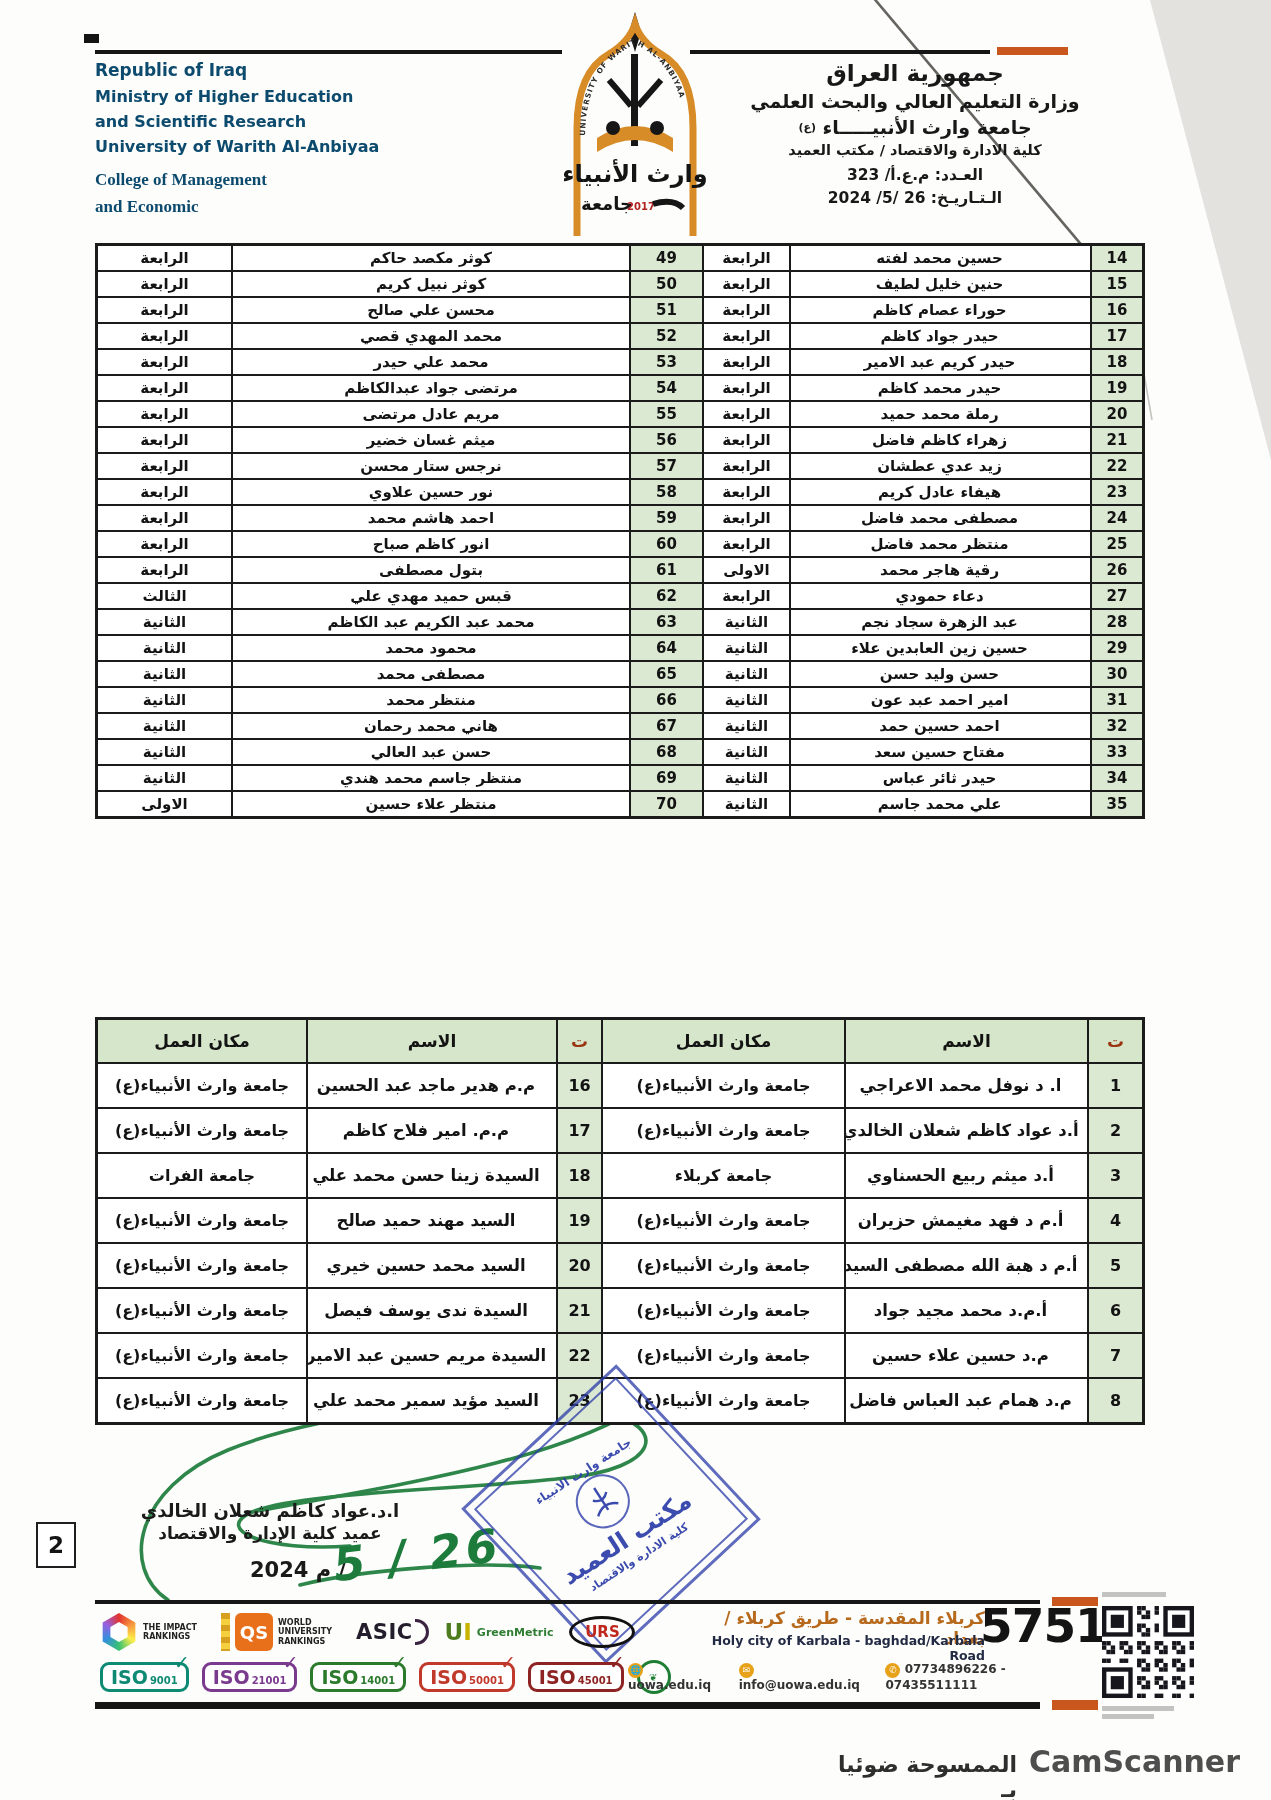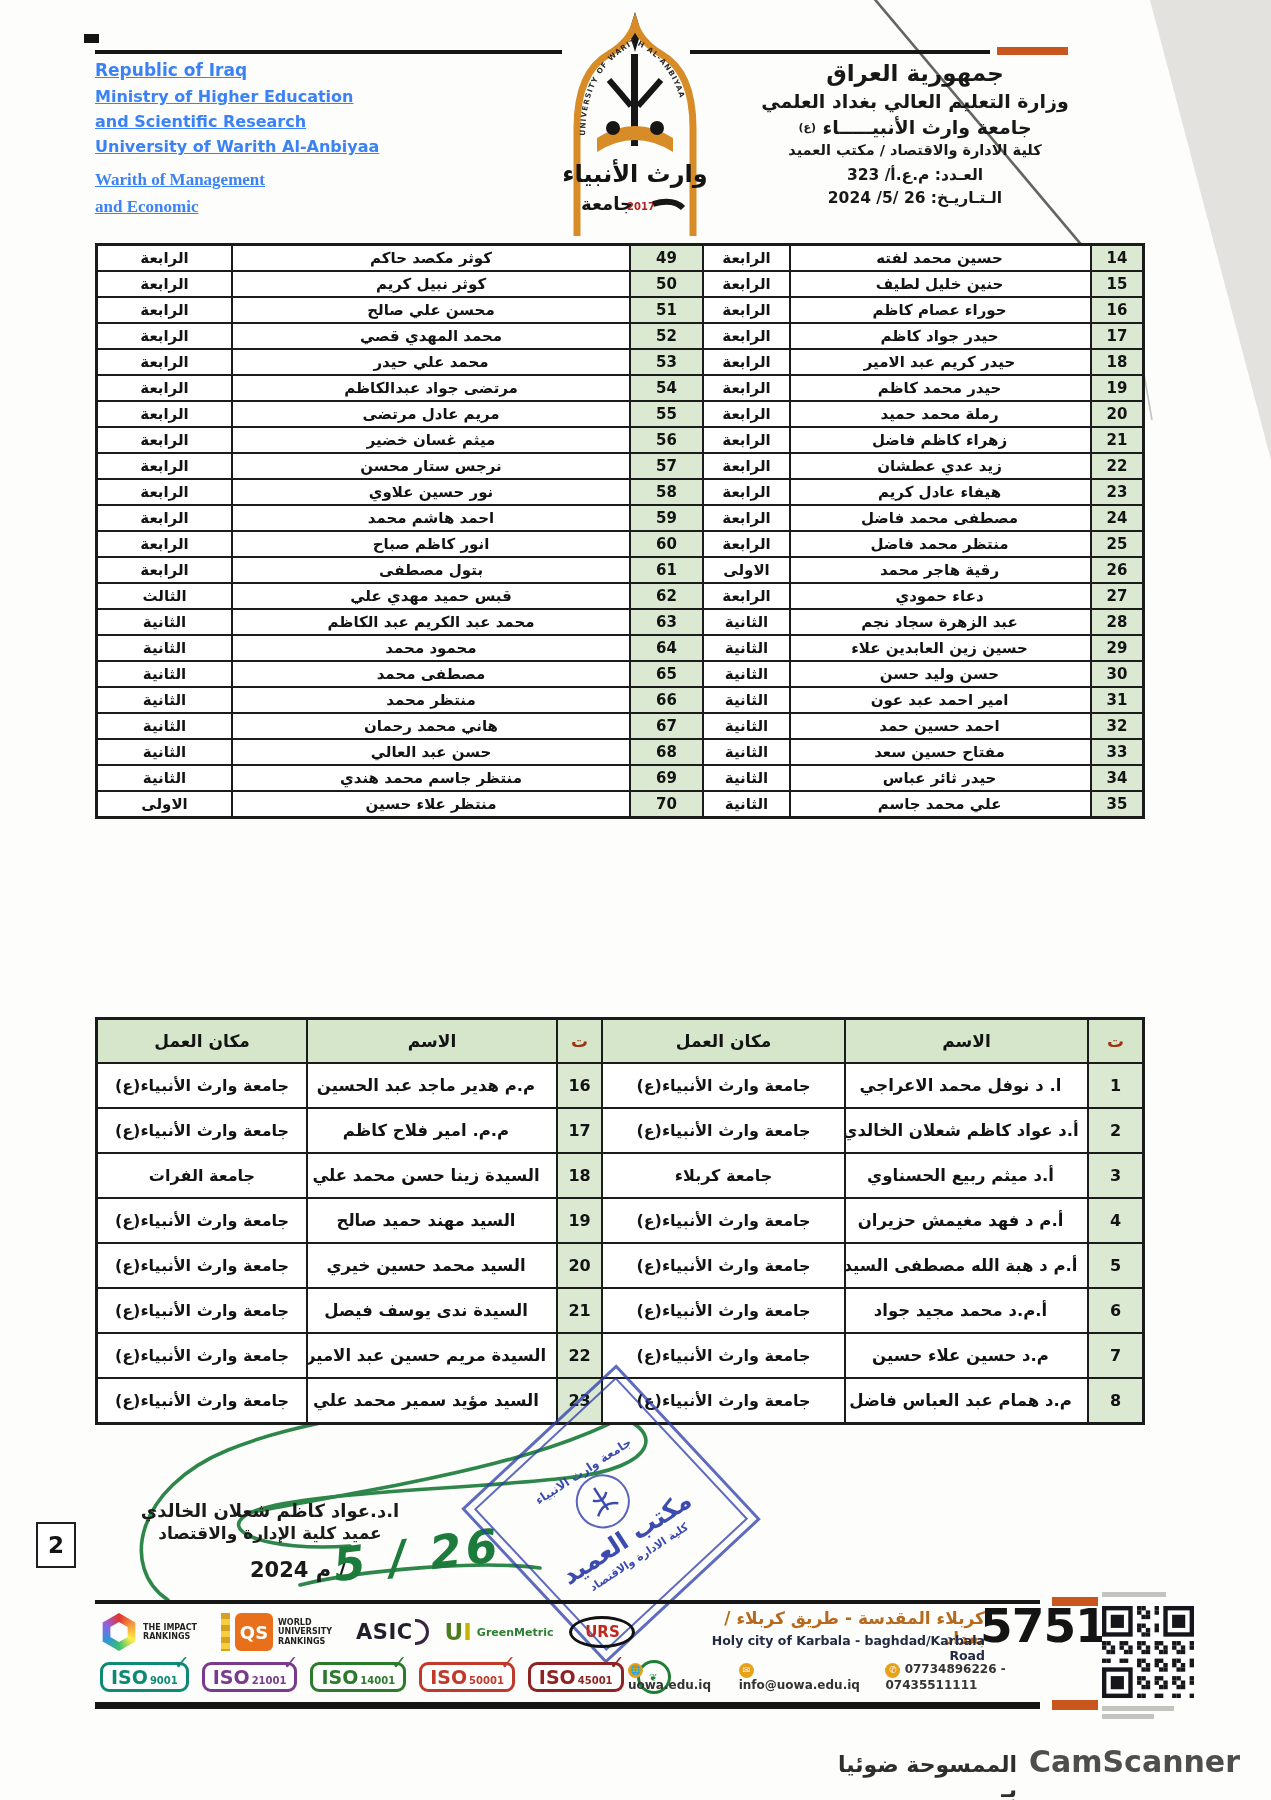--- a/index.html
+++ b/index.html
@@ -2,21 +2,21 @@
 <html lang="ar"><head>
 <meta charset="utf-8">
 <style>
   html,body{margin:0;padding:0;background:#888;}
   *{box-sizing:border-box;}
   .page{position:relative;width:1271px;height:1800px;margin:0 auto;background:#fdfdfb;
         font-family:"DejaVu Sans",sans-serif;overflow:hidden;color:#141414;}
   .abs{position:absolute;}
 
   
-  .hdr-en{left:95px;top:58px;width:330px;line-height:1.45;font-weight:700;font-size:16px;color:#3b82f6;text-decoration:underline;}
+  .hdr-en{left:95px;top:58px;width:330px;line-height:1.45;font-weight:700;font-size:16px;color:#0c4a6e;}
   .hdr-en .l0{font-size:17px;}
   .hdr-en .serif{font-family:"Liberation Serif","DejaVu Serif",serif;font-size:17px;}
   .hdr-en div{margin-bottom:2px;}
   .hdr-ar{right:126px;top:60px;width:460px;text-align:center;direction:rtl;font-weight:700;color:#181818;}
   .hdr-ar .country{font-size:23px;margin-bottom:4px;}
   .hdr-ar .ministry{font-size:19px;margin-bottom:4px;}
   .hdr-ar .univ{font-size:19px;margin-bottom:4px;}
   .hdr-ar .univ .eye{font-size:11px;vertical-align:3px;}
   .hdr-ar .college{font-size:14.5px;margin-bottom:8px;}
   .hdr-ar .numline,.hdr-ar .dateline{font-size:15.5px;margin-bottom:5px;}
@@ -127,21 +127,21 @@
 
   <div class="rule abs" style="left:95px;top:50px;width:467px;height:4px;"></div>
   <div class="rule abs" style="left:690px;top:50px;width:300px;height:4px;"></div>
   <div class="rule-orange abs" style="left:997px;top:47px;width:71px;height:8px;"></div>
 
   <div class="abs hdr-en">
     <div class="l0">Republic of Iraq</div>
     <div>Ministry of Higher Education</div>
     <div>and Scientific Research</div>
     <div>University of Warith Al-Anbiyaa</div>
-    <div class="serif" style="margin-top:10px;">Warith of Management</div>
+    <div class="serif" style="margin-top:10px;">College of Management</div>
     <div class="serif">and Economic</div>
   </div>
 
   <svg class="abs logo" viewBox="0 0 156 228">
     <path d="M78,2 L84,22 L78,42 L72,22 Z" fill="#161616"></path>
     <path d="M20,226 L20,118 Q20,62 52,44 Q72,32 78,14 Q84,32 104,44 Q136,62 136,118 L136,226" fill="none" stroke="#d88c28" stroke-width="7"></path>
     <defs>
         <path id="arcpath" d="M28,128 Q28,58 78,34 Q128,58 128,128"></path>
       </defs>
     <text font-size="7.3" font-weight="700" fill="#2a2a2a" letter-spacing="1.1">
@@ -155,21 +155,21 @@
       <circle cx="100" cy="118" r="7" fill="#161616"></circle>
     </g>
     <text x="78" y="172" text-anchor="middle" font-size="24" font-weight="800" fill="#141414" direction="rtl">وارث الأنبياء</text>
     <text x="50" y="200" text-anchor="middle" font-size="18" font-weight="800" fill="#141414" direction="rtl">جامعة</text>
     <text x="84" y="200" text-anchor="middle" font-size="10" font-weight="700" fill="#b22222">2017</text>
     <path d="M96,194 Q116,188 126,198" stroke="#161616" stroke-width="6" fill="none"></path>
   </svg>
 
   <div class="abs hdr-ar">
     <div class="country">جمهورية العراق</div>
-    <div class="ministry">وزارة التعليم العالي بغداد العلمي</div>
+    <div class="ministry">وزارة التعليم العالي والبحث العلمي</div>
     <div class="univ">
       <span>جامعة وارث الأنبيـــــاء</span>
       <span class="eye">(ع)</span>
     </div>
     <div class="college">كلية الادارة والاقتصاد / مكتب العميد</div>
     <div class="numline">العـدد: م.ع.أ/ 323</div>
     <div class="dateline">الـتـاريـخ: 26 /5/ 2024</div>
   </div>
 
   <div id="t1" class="tbl">

